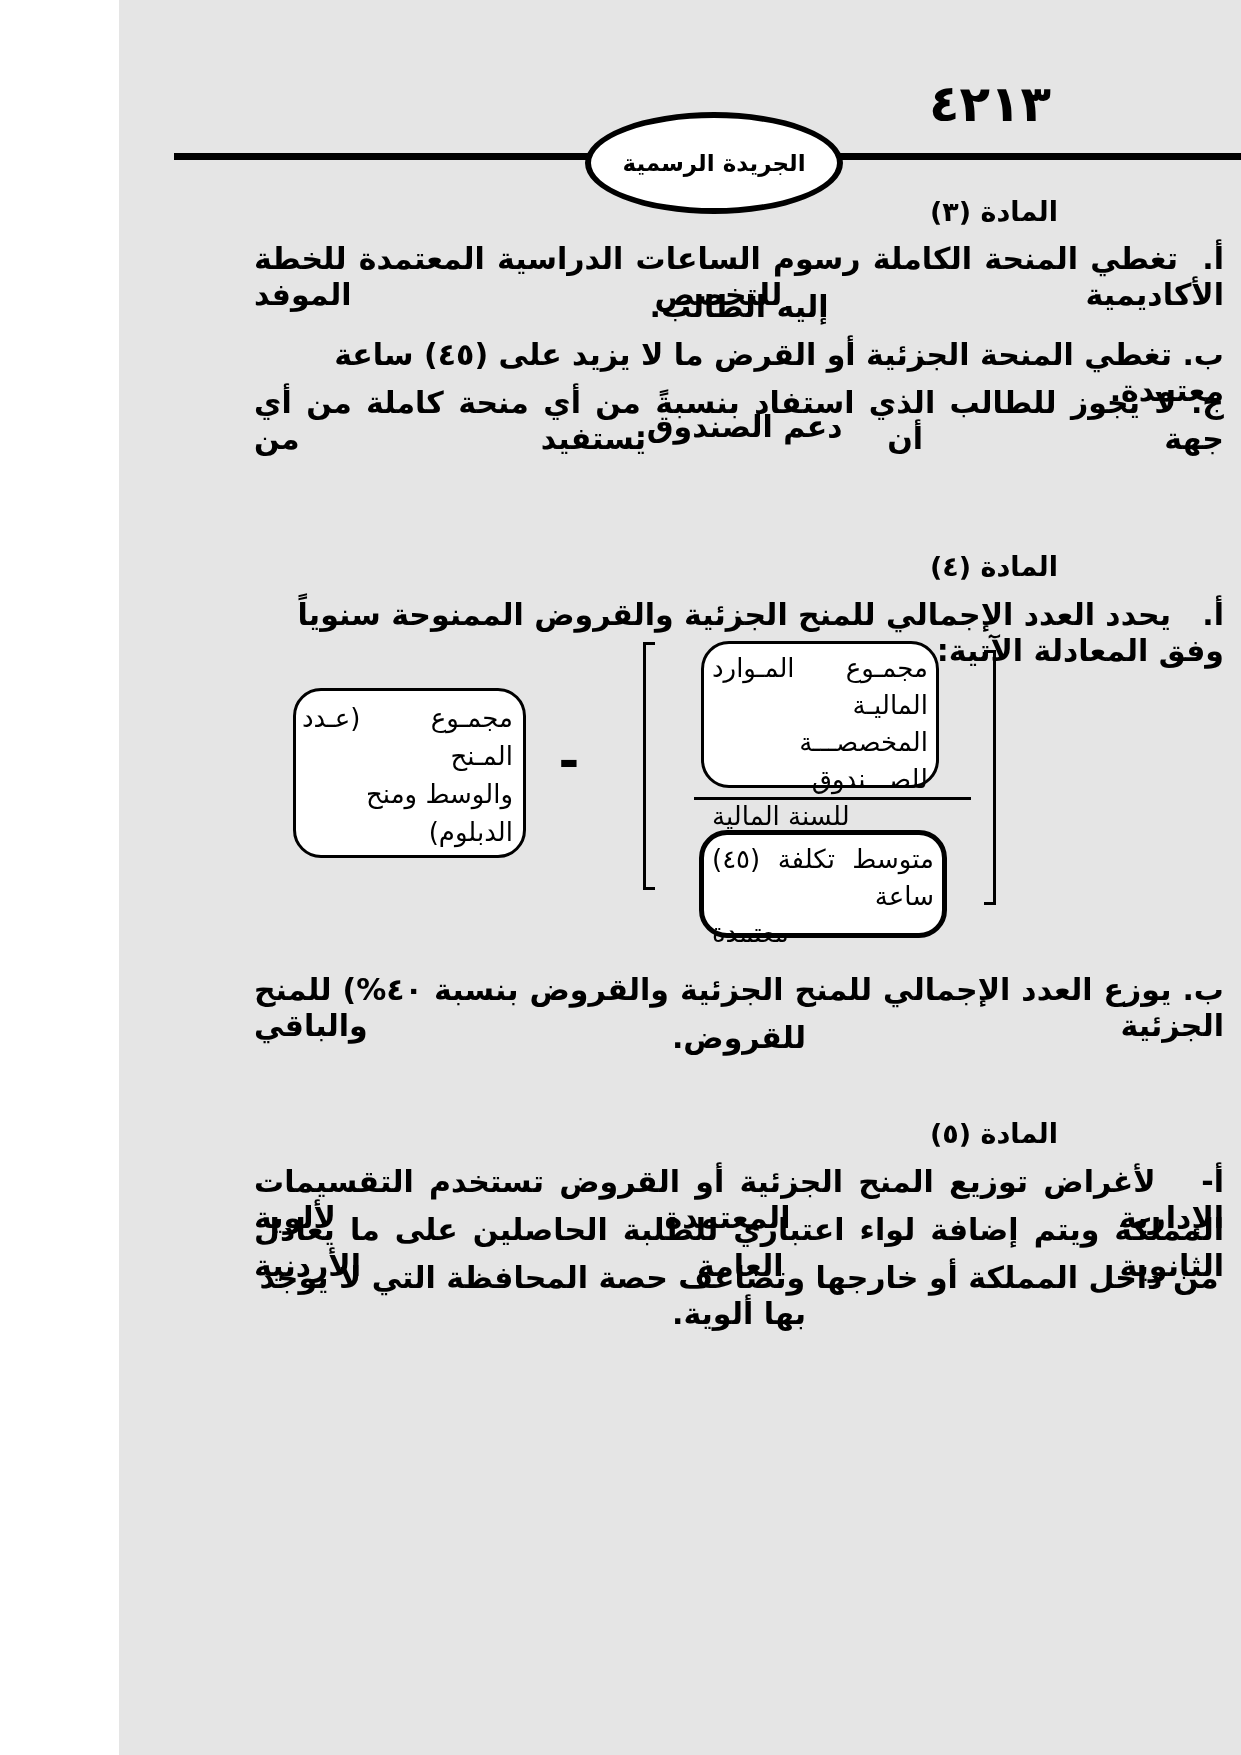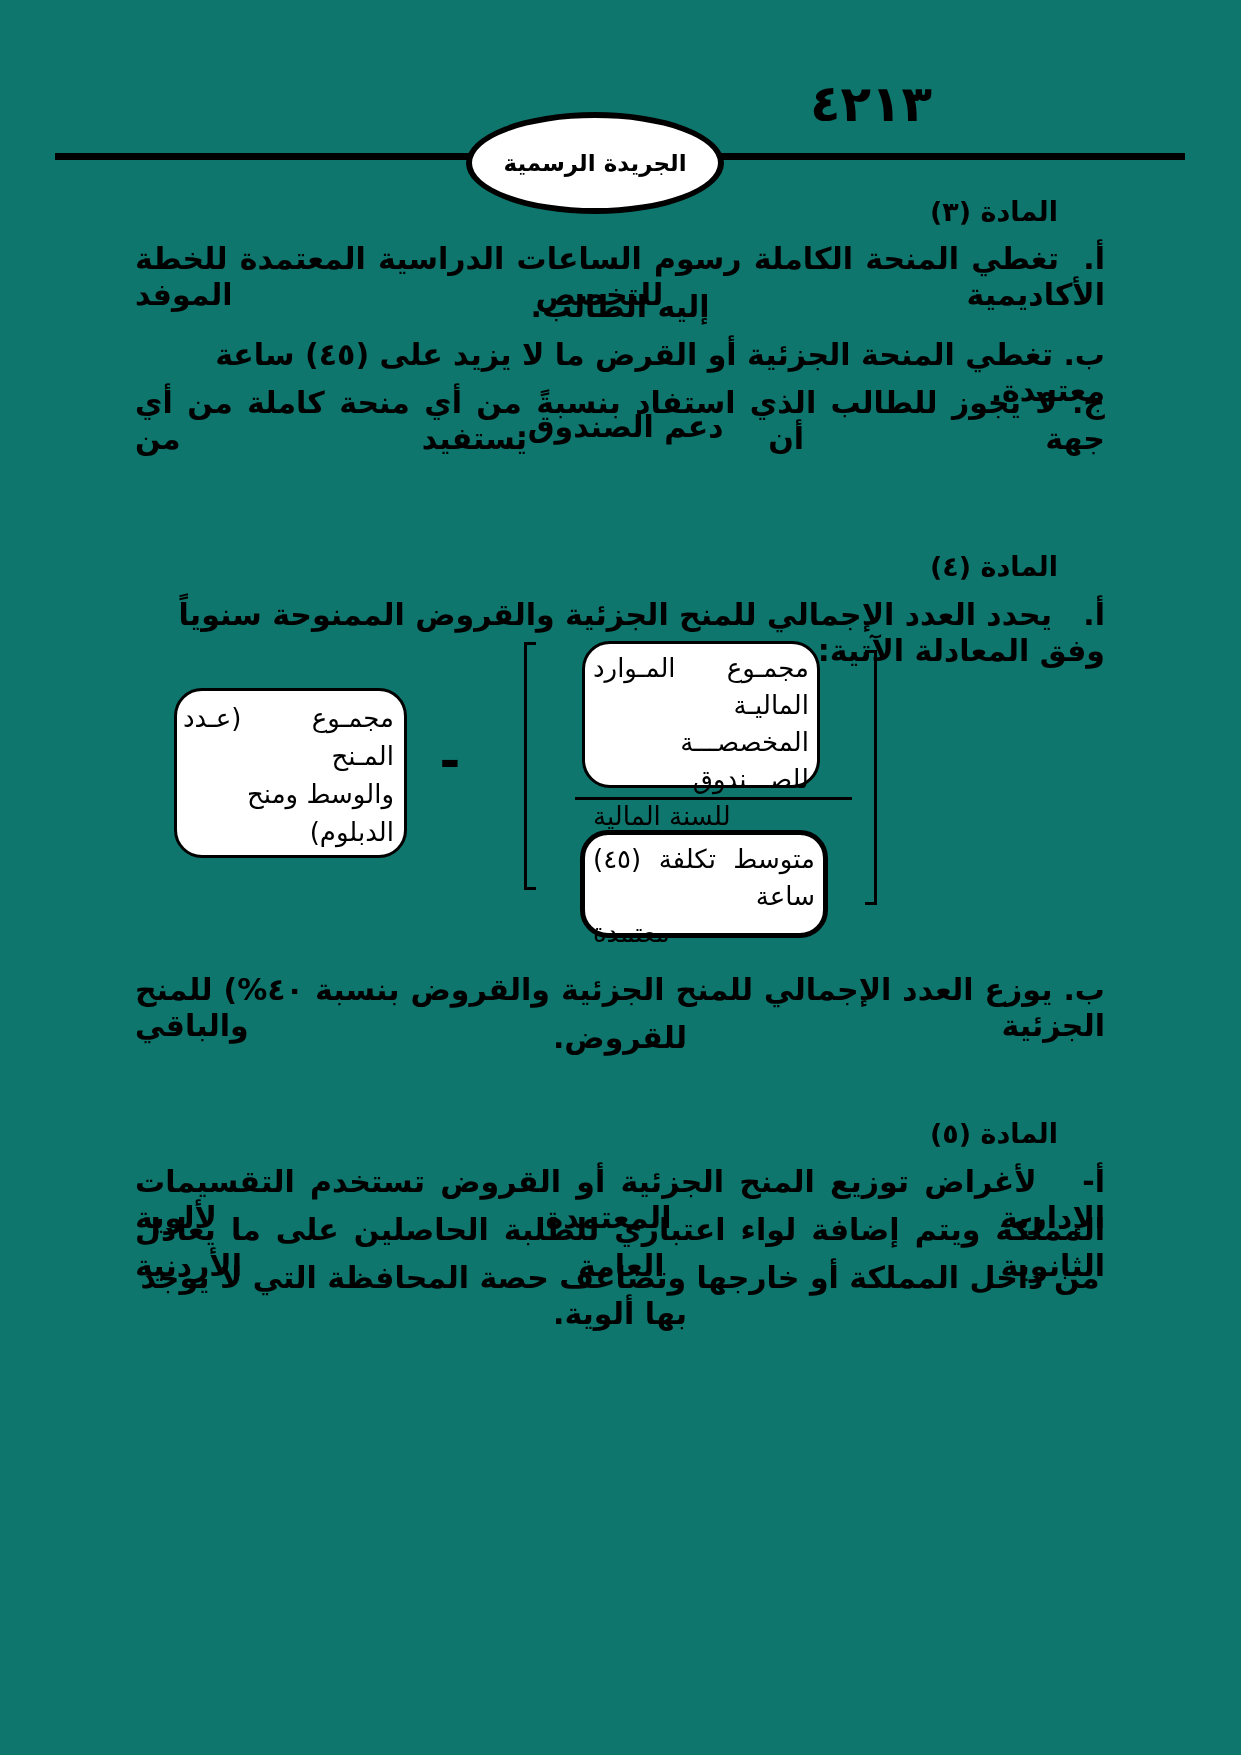--- a/index.html
+++ b/index.html
@@ -1,20 +1,20 @@
 <!DOCTYPE html>
 <html lang="ar" dir="rtl"><head>
 <meta charset="utf-8">
 <style>
   html, body { margin: 0; padding: 0; background: #ffffff; }
   .page {
     position: relative;
-    width: 1241px;
+    width: 1122px;
     height: 1755px;
-    background: #0f766e;
+    background: #e5e5e5;
     font-family: "DejaVu Sans", sans-serif;
     color: #000000;
     direction: rtl;
     overflow: hidden;
   }
 
   
   .header-rule {
     position: absolute;
     left: 55px; top: 153px;

